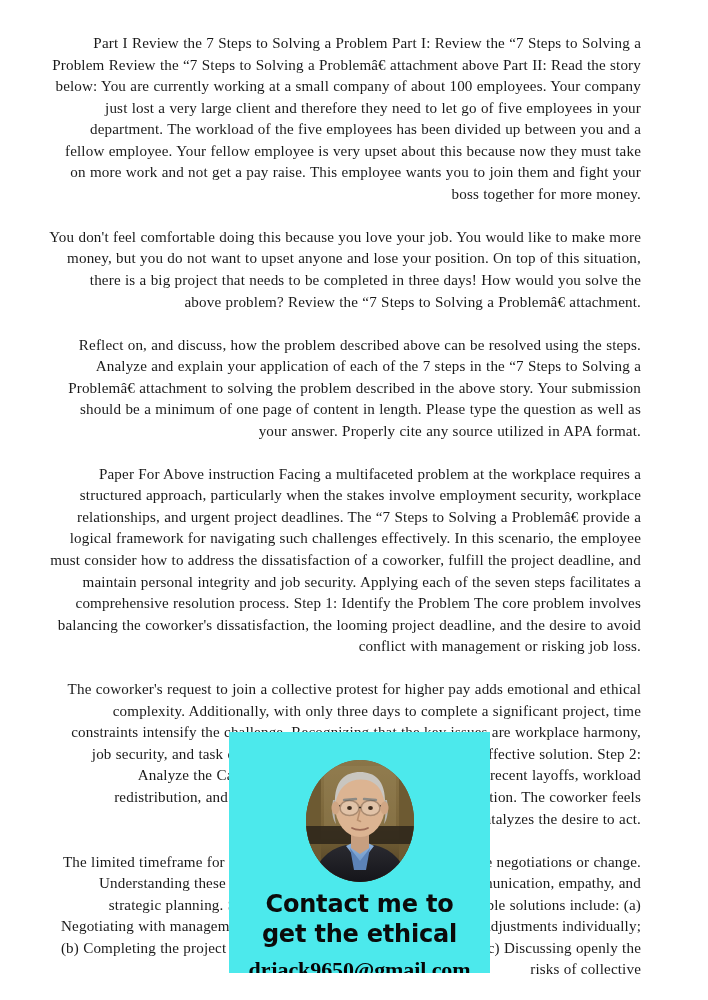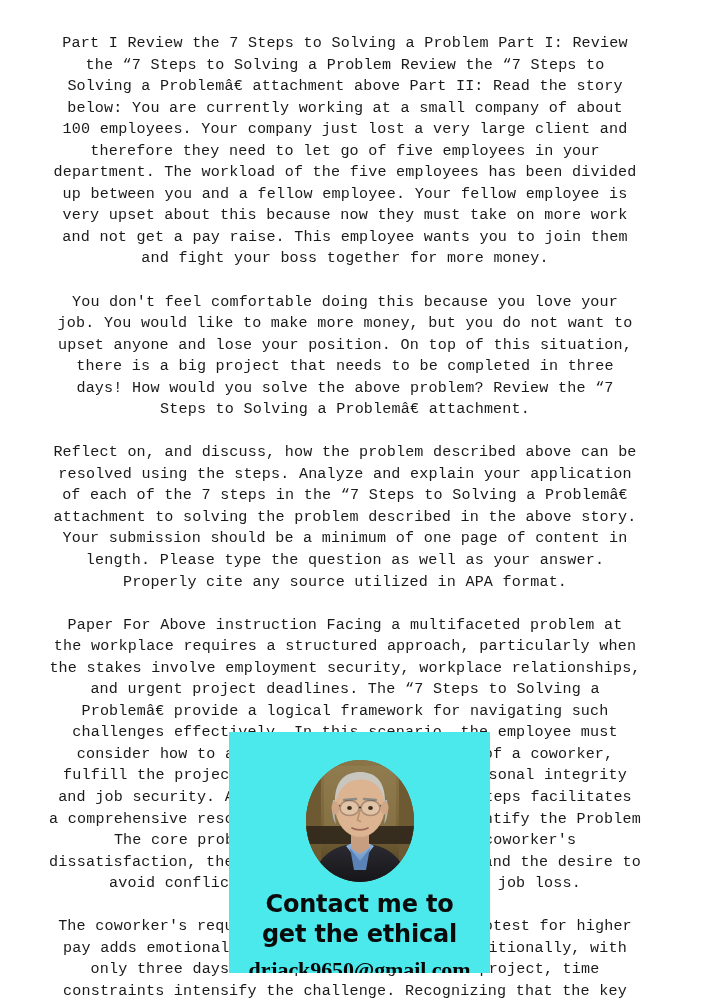--- a/index.html
+++ b/index.html
@@ -18,25 +18,25 @@
     background: #ffffff;
     overflow: hidden;
   }
   #doc-body {
     position: absolute;
     left: 49px;
     top: 33px;
     width: 592px;
   }
   .para {
-    font-family: Liberation Mono, monospace;
+    font-family: Liberation Serif, serif;
     font-size: 15.1px;
     line-height: 21.55px;
     color: #1a1a1a;
-    text-align: center;
+    text-align: right;
     margin: 0 0 21.5px 0;
     letter-spacing: 0.01em;
     word-spacing: 0.02em;
   }
   .para:last-child { margin-bottom: 0; }
 
   
   #contact-overlay {
     position: absolute;
     left: 229px;

